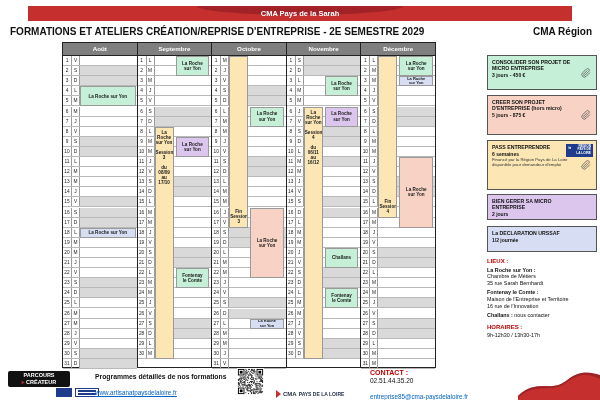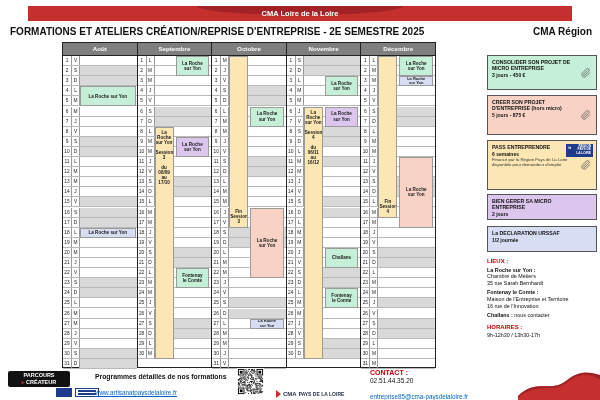--- a/index.html
+++ b/index.html
@@ -68,24 +68,24 @@
   .cma-footer .c{font-weight:bold;font-size:6px;color:#1f2a44;}
   .cma-footer .r{font-weight:bold;font-size:5px;color:#1f2a44;}
   .swoosh{position:absolute;right:0;bottom:0;width:82px;height:34px;}
 </style>
 </head>
 <body>
 
 <div class="page">
 
   <div class="banner">
-    <span>CMA Loire de la Loire</span>
+    <span>CMA Pays de la Sarah</span>
   </div>
 
-  <div class="doc-title">FORMATIONS ET ATELIERS CRÉATION/REPRISE D'ENTREPRISE - 2E SEMESTRE 2025</div>
+  <div class="doc-title">FORMATIONS ET ATELIERS CRÉATION/REPRISE D'ENTREPRISE - 2E SEMESTRE 2029</div>
   <div class="cma-vendee">CMA Région</div>
 
   <div class="calendar">
       <div class="month">
         <div class="mhead">Août</div>
         <div class="mbody">
           <div class="drow" style="top: 0px;">
             <div class="dnum">1</div>
             <div class="dlet">V</div>
             <div class="dev"></div>

